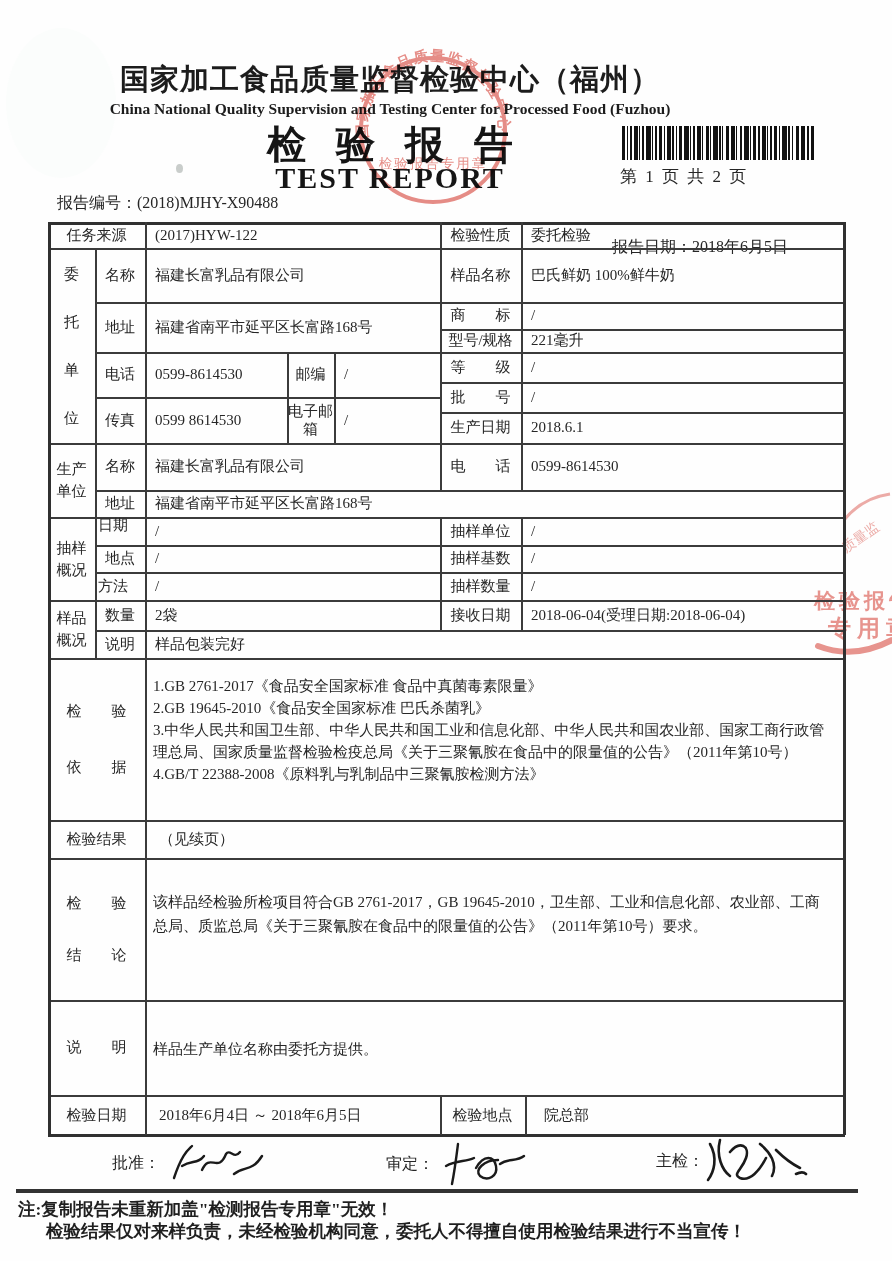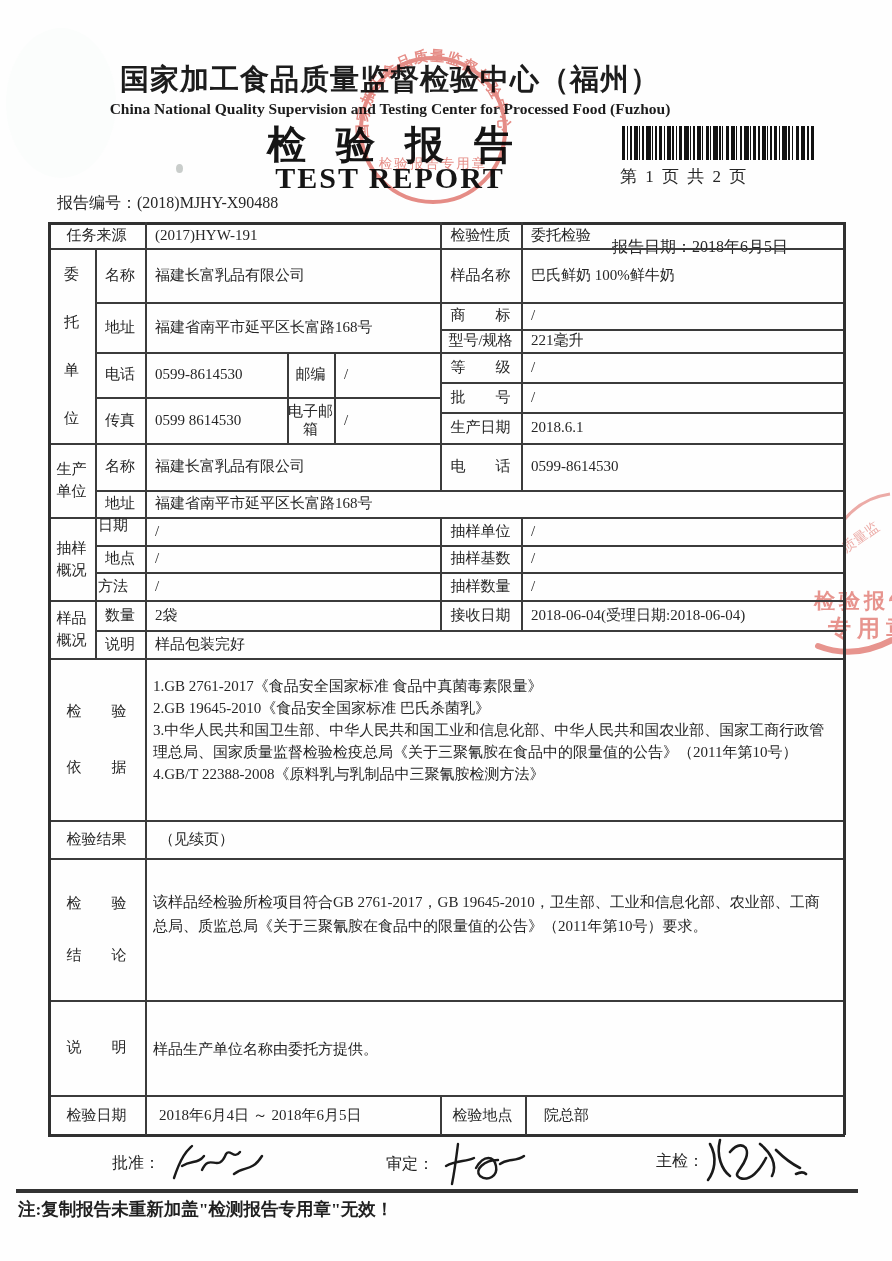--- a/index.html
+++ b/index.html
@@ -141,21 +141,21 @@
   <div class="vl" style="left:287px;top:352px;height:91px;"></div>
   <div class="vl" style="left:334px;top:352px;height:91px;"></div>
   <div class="vl" style="left:440px;top:222px;height:268px;"></div>
   <div class="vl" style="left:440px;top:517px;height:113px;"></div>
   <div class="vl" style="left:440px;top:1095px;height:40px;"></div>
   <div class="vl" style="left:521px;top:222px;height:268px;"></div>
   <div class="vl" style="left:521px;top:517px;height:113px;"></div>
   <div class="vl" style="left:525px;top:1095px;height:40px;"></div>
 
   <div class="cell" style="left:48px;top:222px;width:97px;height:26px;">任务来源</div>
-  <div class="val" style="left:145px;top:222px;width:295px;height:26px;">(2017)HYW-191</div>
+  <div class="val" style="left:145px;top:222px;width:295px;height:26px;">(2017)HYW-122</div>
   <div class="cell" style="left:440px;top:222px;width:81px;height:26px;">检验性质</div>
   <div class="val" style="left:521px;top:222px;width:322px;height:26px;">委托检验</div>
 
   <div class="cell" style="left:48px;top:248px;width:47px;height:195px;line-height:48px;">委
 托
 单
 位</div>
   <div class="cell" style="left:95px;top:248px;width:50px;height:54px;">名称</div>
   <div class="val" style="left:145px;top:248px;width:295px;height:54px;">福建长富乳品有限公司</div>
   <div class="cell" style="left:440px;top:248px;width:81px;height:54px;border-radius:23px;">样品名称</div>
@@ -261,14 +261,15 @@
   <svg class="sig" style="left:700px;top:1130px;" width="110" height="58" viewBox="0 0 110 58">
     <g fill="none" stroke="#1a1a1a" stroke-width="2.6" stroke-linecap="round">
       <path d="M10,14 C18,28 14,42 8,50 M20,10 C16,26 22,40 30,46"></path>
       <path d="M30,22 C40,10 50,16 46,28 C42,40 32,44 40,48 C50,52 60,40 66,28"></path>
       <path d="M60,14 C70,22 78,34 72,46 M76,20 C84,28 92,34 100,38 M96,44 C100,42 104,42 106,44"></path>
     </g>
   </svg>
 
   <div class="hl" style="left:16px;top:1189px;width:842px;height:4px;background:#333;"></div>
   <div class="para" style="left:18px;top:1198px;width:860px;font-size:17.5px;font-weight:600;color:#1f1f1f;">注:复制报告未重新加盖"检测报告专用章"无效！</div>
+  <div class="para" style="left:46px;top:1220px;width:840px;font-size:17.5px;font-weight:600;color:#1f1f1f;">检验结果仅对来样负责，未经检验机构同意，委托人不得擅自使用检验结果进行不当宣传！</div>
 
 </div>
 
 </body></html>

